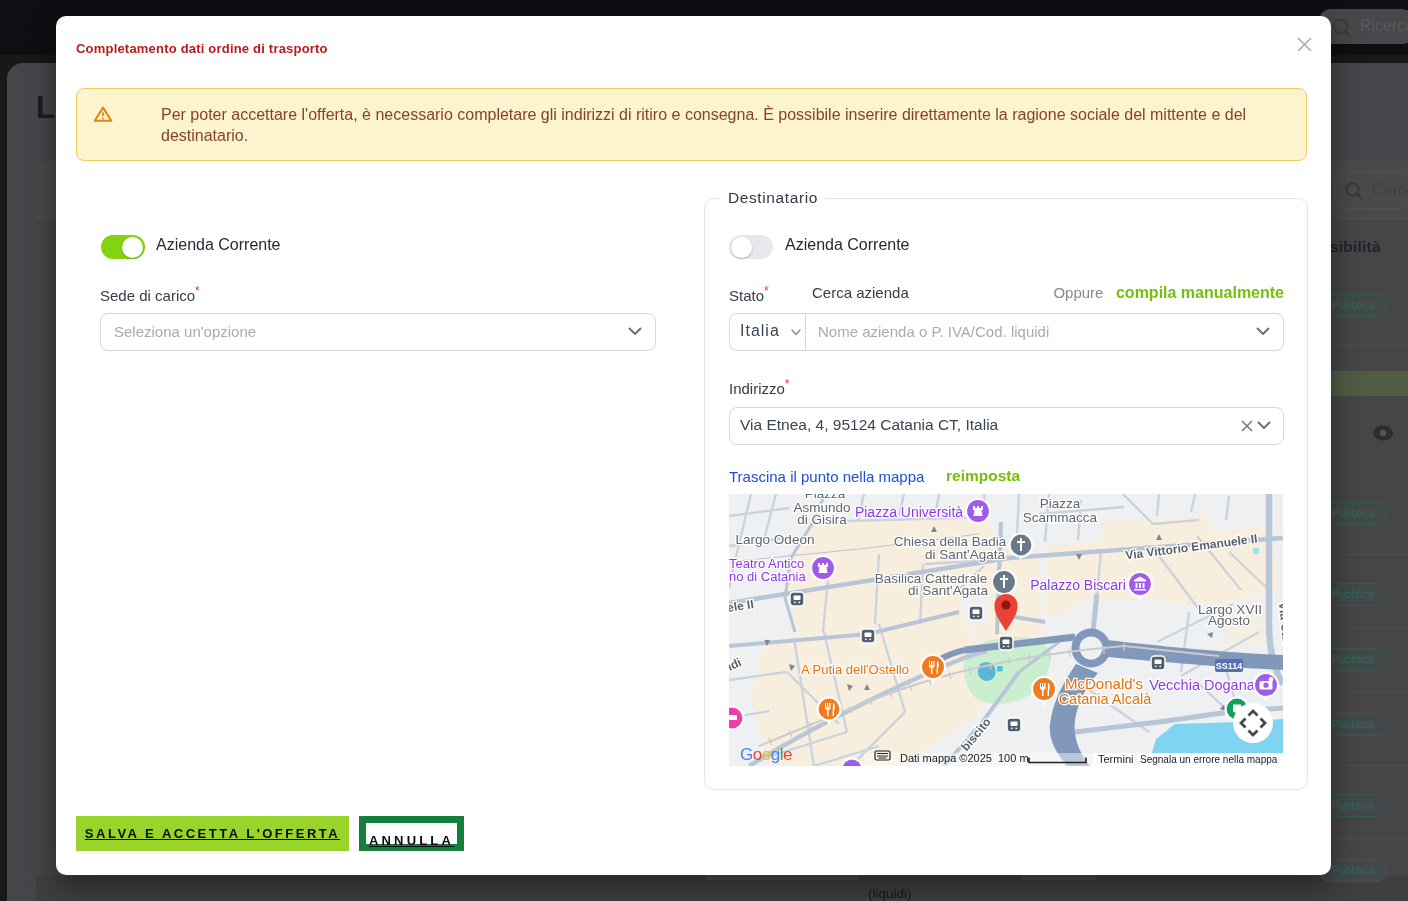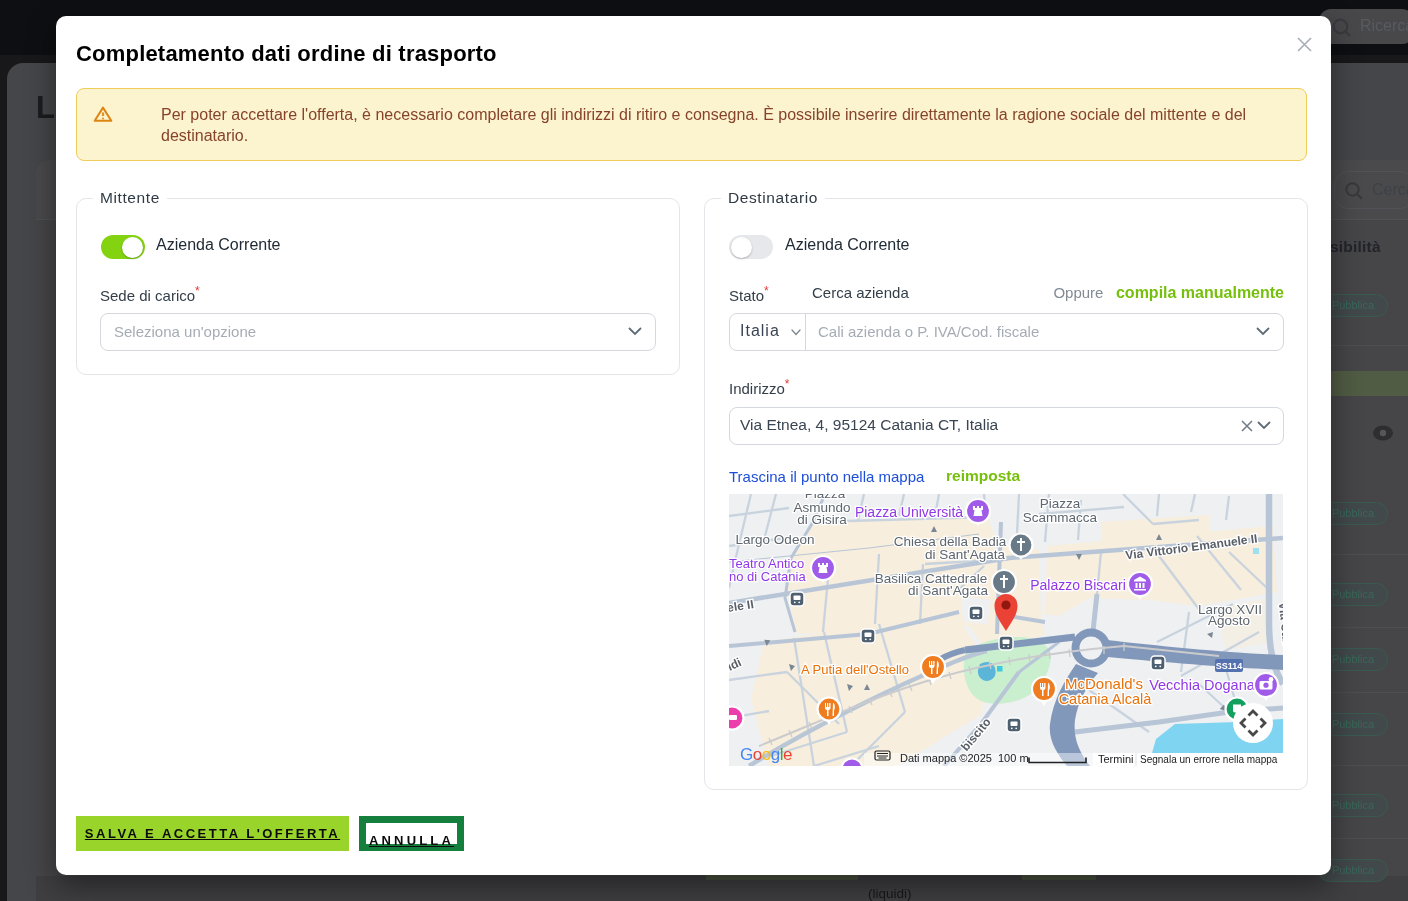--- a/index.html
+++ b/index.html
@@ -20,21 +20,21 @@
   #cercabox { left:1334px; top:171px; width:80px; height:38px; border:1px solid #515257; border-radius:14px; }
   #cerca { left:1372px; top:181px; color:#3e4146; font-size:16px; }
   #sibil { left:1330px; top:238px; color:#22242a; font-size:15.5px; font-weight:bold; letter-spacing:.2px; }
   .pill { left:1318px; width:70px; height:23px; border:1px solid #3a5a50; background:#42494a; border-radius:12px; color:#3a675a; font-size:11px; text-align:center; line-height:21px; }
   #greenband { left:1331px; top:371px; width:77px; height:25px; background:#515c44; }
   .rowline { left:1331px; width:77px; height:1px; background:#4e4e52; }
   #liquidi { left:868px; top:886px; color:#17181a; font-size:13.5px; }
 
   
   #modal { left:56px; top:16px; width:1275px; height:859px; background:#ffffff; border-radius:10px; box-shadow:0 10px 30px rgba(0,0,0,.45); }
-  #title { left:20px; top:24.5px; color:#000000; font-size:22px; font-weight:bold; letter-spacing:.2px; }
+  #title { left:20px; top:24.5px; color:#b91c1c; font-size:13px; font-weight:bold; letter-spacing:.2px; }
   #banner { left:20px; top:72px; width:1231px; height:73px; background:#fcf3cf; border:1px solid #f0cd5a; border-radius:8px; }
   #bannertext { left:69px; top:89px; width:1160px; color:#87432a; font-size:16px; line-height:20.5px;margin-left:36px; }
 
   .fset { border:1px solid #e3e5e9; border-radius:10px; }
   .legend { position:absolute; top:-10px; left:16px; background:#fff; padding:0 7px; font-size:15.5px; letter-spacing:.6px; color:#2f3a45; }
   #fsM { left:20px; top:182px; width:604px; height:177px; }
   #fsD { left:648px; top:182px; width:604px; height:592px; }
 
   .tgl { width:44px; height:24px; border-radius:12px; }
   .tgl .knob { position:absolute; top:1.5px; width:21px; height:21px; border-radius:50%; background:#fff; box-shadow:0 1px 2px rgba(0,0,0,.25); }
@@ -108,23 +108,20 @@
       <path d="M2 2 L15 15 M15 2 L2 15" stroke="#a8acb8" stroke-width="1.6" fill="none"></path>
     </svg>
     <div class="abs" id="banner"></div>
     <svg class="abs" style="left:37px;top:89px" width="20" height="18" viewBox="0 0 20 18">
       <path d="M10 2.6 L18.3 15.8 L1.7 15.8 Z" fill="none" stroke="#de8614" stroke-width="2" stroke-linejoin="round"></path>
       <line x1="10" y1="7.4" x2="10" y2="11" stroke="#e2922a" stroke-width="2.2"></line>
       <circle cx="10" cy="13.5" r="1.1" fill="#e2922a"></circle>
     </svg>
     <div class="abs" id="bannertext">Per poter accettare l'offerta, è necessario completare gli indirizzi di ritiro e consegna. È possibile inserire direttamente la ragione sociale del mittente e del<br>destinatario.</div>
 
-    <div class="abs fset" id="fsM">
-      <span class="legend">Mittente</span>
-    </div>
     <div class="abs tgl" id="tglOn">
       <span class="knob"></span>
     </div>
     <div class="abs aclbl" style="left:100px;top:220px">Azienda Corrente</div>
     <div class="abs lbl" style="left:44px;top:267.5px">Sede di carico<span class="ast">*</span></div>
     <div class="abs inp" style="left:44px;top:297px;width:556px;height:38px"></div>
     <div class="abs ph" style="left:58px;top:307px">Seleziona un'opzione</div>
     <svg class="abs chev" style="left:572px;top:311px" width="14" height="9" viewBox="0 0 14 9">
       <path d="M1.5 1.5 L7 7 L12.5 1.5" fill="none" stroke="#5f6b76" stroke-width="1.8" stroke-linecap="round"></path>
     </svg>
@@ -138,21 +135,21 @@
     <div class="abs aclbl" style="left:729px;top:220px">Azienda Corrente</div>
     <div class="abs lbl" style="left:673px;top:267.5px">Stato<span class="ast">*</span></div>
     <div class="abs lbl" style="left:756px;top:267.5px">Cerca azienda</div>
     <div class="abs" style="left:880px;top:268px;width:348px;text-align:right;font-size:15px"><span style="color:#828a94">Oppure</span>&nbsp;&nbsp;&nbsp;<span class="grn" style="font-size:16px">compila manualmente</span></div>
     <div class="abs inp" style="left:673px;top:297px;width:555px;height:38px"></div>
     <div class="abs" style="left:749px;top:298px;width:1px;height:36px;background:#d5d8dd"></div>
     <div class="abs val" style="left:684px;top:306px;font-size:16px;letter-spacing:1px">Italia</div>
     <svg class="abs chev" style="left:735px;top:313px" width="10" height="7" viewBox="0 0 10 7">
       <path d="M1 1 L5 5.4 L9 1" fill="none" stroke="#818a94" stroke-width="1.4" stroke-linecap="round"></path>
     </svg>
-    <div class="abs ph" style="left:762px;top:307px">Cali azienda o P. IVA/Cod. fiscale</div>
+    <div class="abs ph" style="left:762px;top:307px">Nome azienda o P. IVA/Cod. liquidi</div>
     <svg class="abs chev" style="left:1200px;top:311px" width="14" height="9" viewBox="0 0 14 9">
       <path d="M1.5 1.5 L7 7 L12.5 1.5" fill="none" stroke="#5f6b76" stroke-width="1.8" stroke-linecap="round"></path>
     </svg>
     <div class="abs lbl" style="left:673px;top:361px">Indirizzo<span class="ast">*</span></div>
     <div class="abs inp" style="left:673px;top:391px;width:555px;height:38px"></div>
     <div class="abs val" style="left:684px;top:400px;font-size:15.5px">Via Etnea, 4, 95124 Catania CT, Italia</div>
     <svg class="abs" style="left:1184px;top:403px" width="14" height="14" viewBox="0 0 14 14">
       <path d="M2 2 L12 12 M12 2 L2 12" stroke="#6e7a85" stroke-width="1.5" fill="none"></path>
     </svg>
     <svg class="abs chev" style="left:1201px;top:405px" width="14" height="9" viewBox="0 0 14 9">

